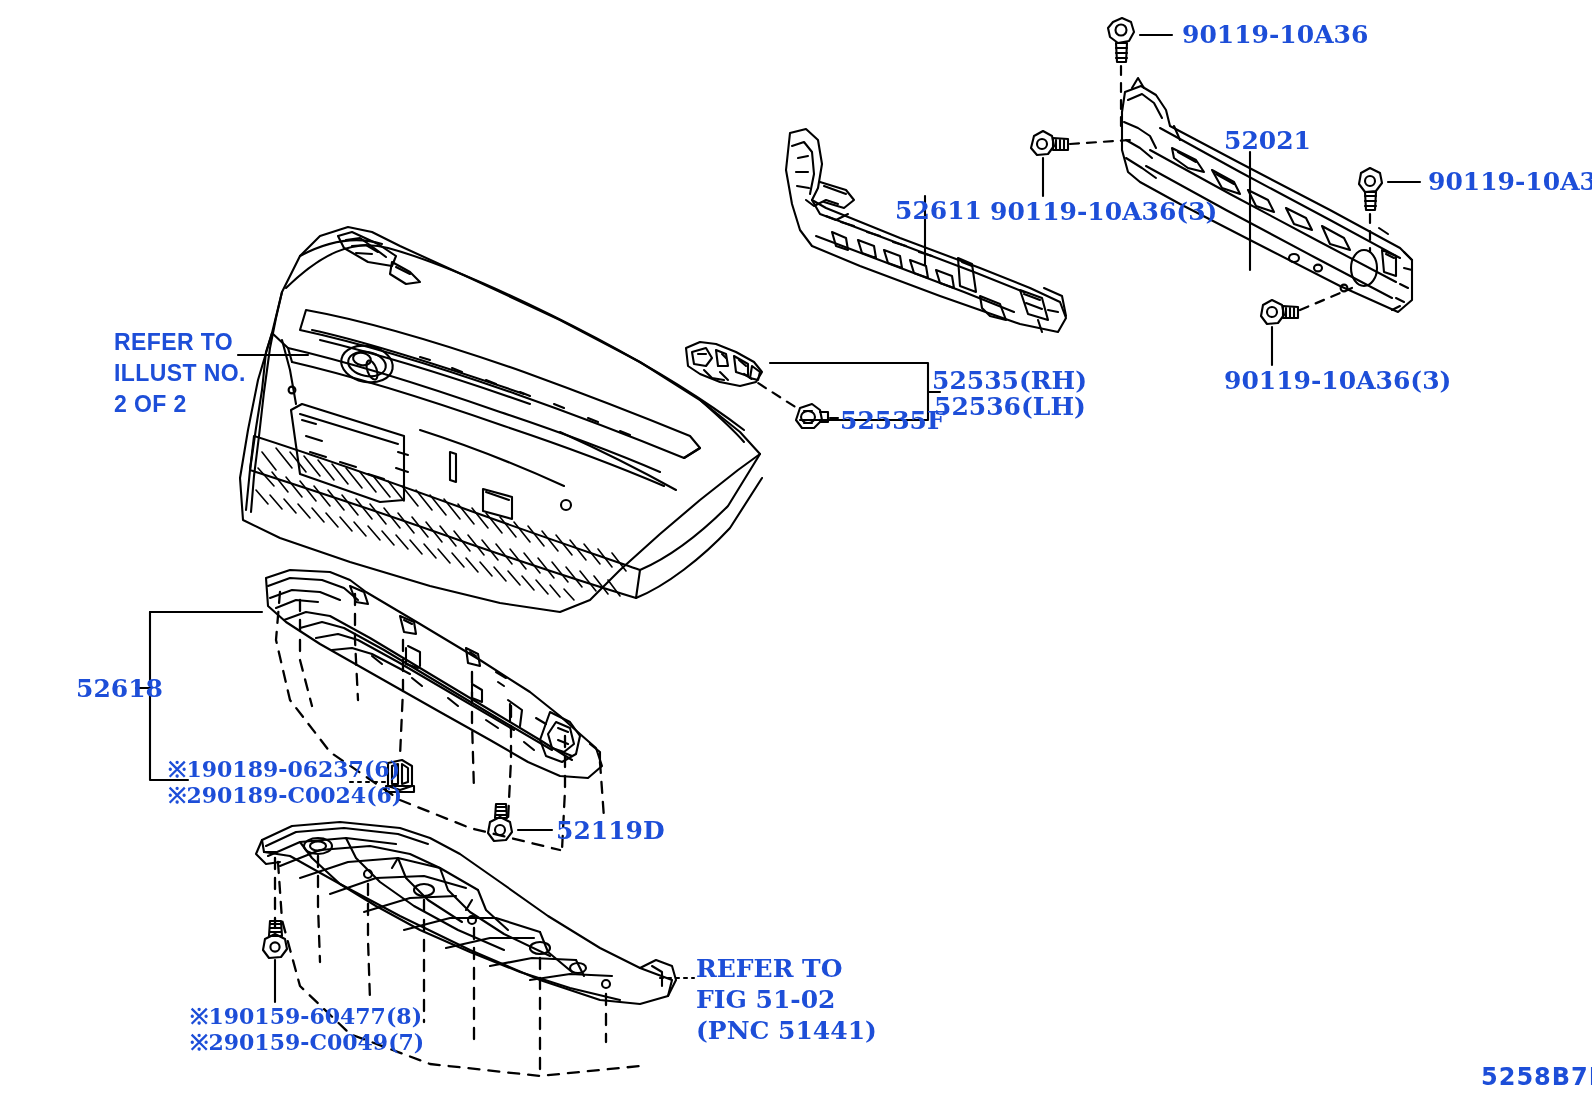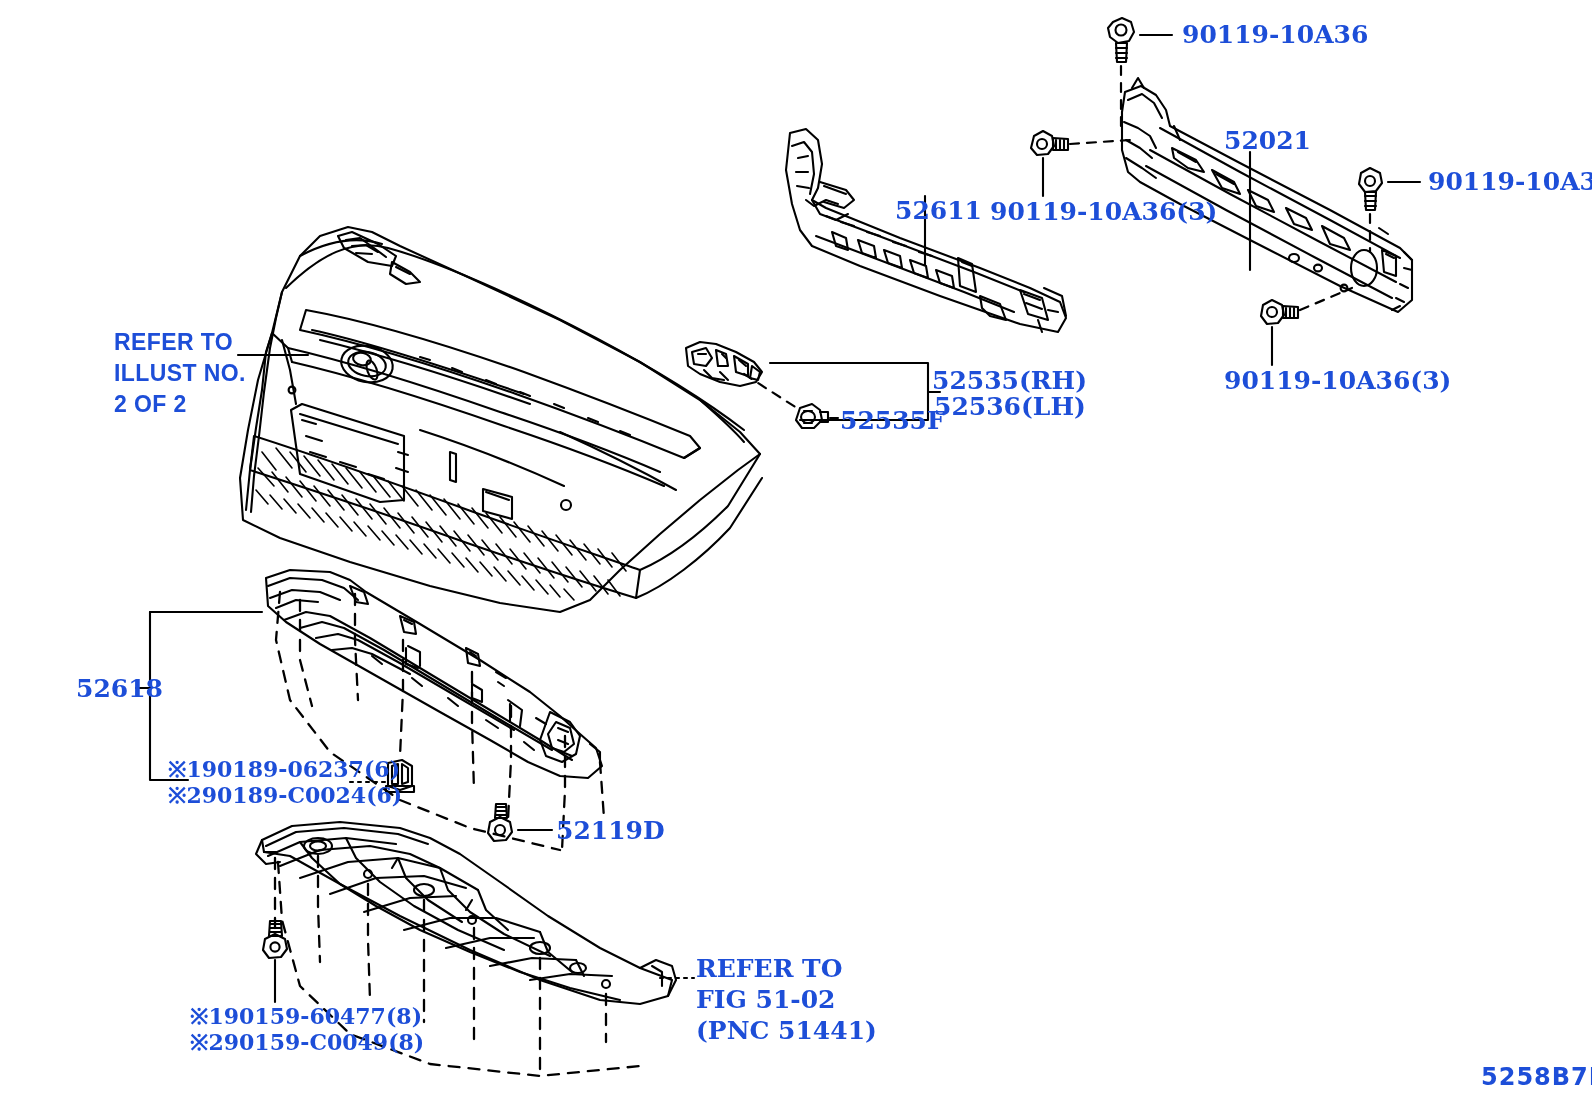--- a/index.html
+++ b/index.html
@@ -480,21 +480,21 @@
   <div class="lbl" style="left:76px; top:674px;">52618</div>
 
   <div class="lbl small" style="left:168px; top:755px;">※190189-06237(6)</div>
 
   <div class="lbl small" style="left:168px; top:781px;">※290189-C0024(6)</div>
 
   <div class="lbl" style="left:556px; top:816px;">52119D</div>
 
   <div class="lbl small" style="left:190px; top:1002px;">※190159-60477(8)</div>
 
-  <div class="lbl small" style="left:190px; top:1028px;">※290159-C0049(8)</div>
+  <div class="lbl small" style="left:190px; top:1028px;">※290159-C0049(7)</div>
 
   <div class="lbl multiline" style="left:696px; top:953px;">REFER TO
 FIG 51-02
 (PNC 51441)</div>
 
   <div class="lbl code" style="left:1481px; top:1062px;">5258B7B</div>
 
 </div>
 
 </body></html>

